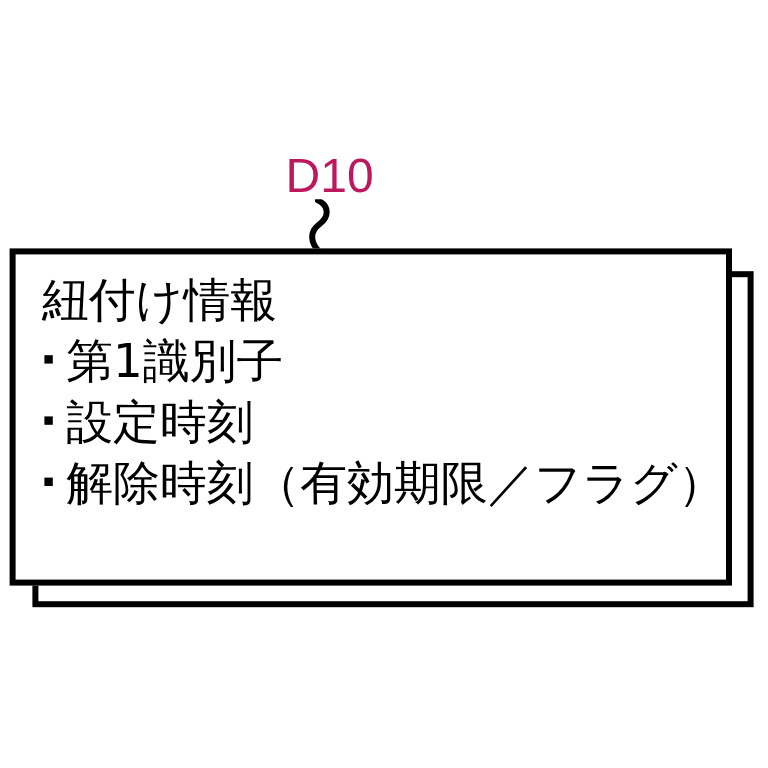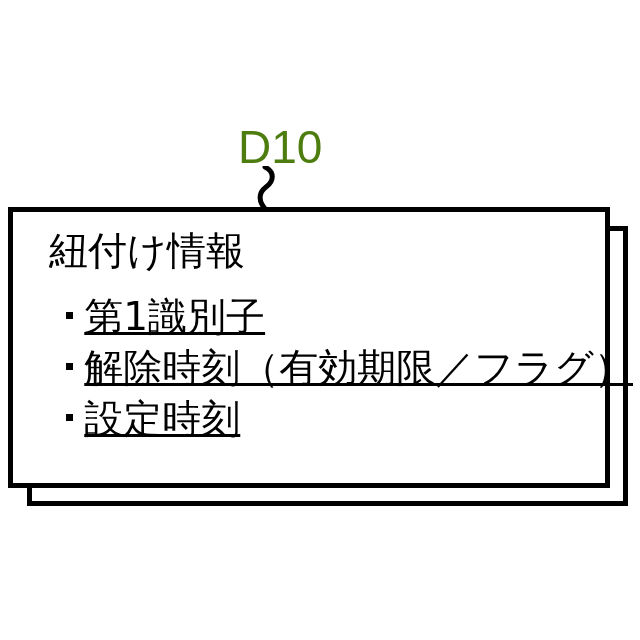--- a/index.html
+++ b/index.html
@@ -15,24 +15,24 @@
     overflow: hidden;
     font-family: "Liberation Sans", "DejaVu Sans", sans-serif;
     color: #000000;
   }
 
   
   .ref-label {
     position: absolute;
     left: 238px;
     top: 126px;
-    font-size: 46px;
+    font-size: 40px;
     line-height: 42px;
     letter-spacing: 0px;
-    color: #4d7c0f;
+    color: #be185d;
     white-space: nowrap;
   }
 
   
   .leader {
     position: absolute;
     left: 248px;
     top: 166px;
     width: 42px;
     height: 46px;
@@ -63,37 +63,36 @@
     background: #ffffff;
     z-index: 2;
   }
 
   .box-content {
     position: absolute;
     left: 0;
     top: 0;
     width: 100%;
     height: 100%;
-    padding: 13px 0 0 36px;
+    padding: 13px 0 0 22px;
     box-sizing: border-box;
   }
 
   .heading {
     font-family: "DejaVu Sans", "Liberation Sans", sans-serif;
     font-size: 39px;
     line-height: 51px;
     white-space: nowrap;
     letter-spacing: 0px;
   }
 
   .field-list {
-    margin: 15px;
+    margin: 0;
     padding: 0;
     list-style: none;
-    text-decoration: underline;
   }
 
   .field-item {
     font-family: "DejaVu Sans", "Liberation Sans", sans-serif;
     font-size: 39px;
     line-height: 51px;
     white-space: nowrap;
     letter-spacing: 0px;
     display: block;
   }
@@ -128,20 +127,20 @@
 
   <div class="box-back"></div>
 
   <div class="box-front">
     <div class="box-content">
 
       <div class="heading">紐付け情報</div>
 
       <ul class="field-list">
         <li class="field-item"><span class="bullet"></span><span>第1識別子</span></li>
+        <li class="field-item"><span class="bullet"></span><span>設定時刻</span></li>
         <li class="field-item"><span class="bullet"></span><span>解除時刻（有効期限／フラグ）</span></li>
-        <li class="field-item"><span class="bullet"></span><span>設定時刻</span></li>
       </ul>
 
     </div>
   </div>
 
 </div>
 
 </body></html>

